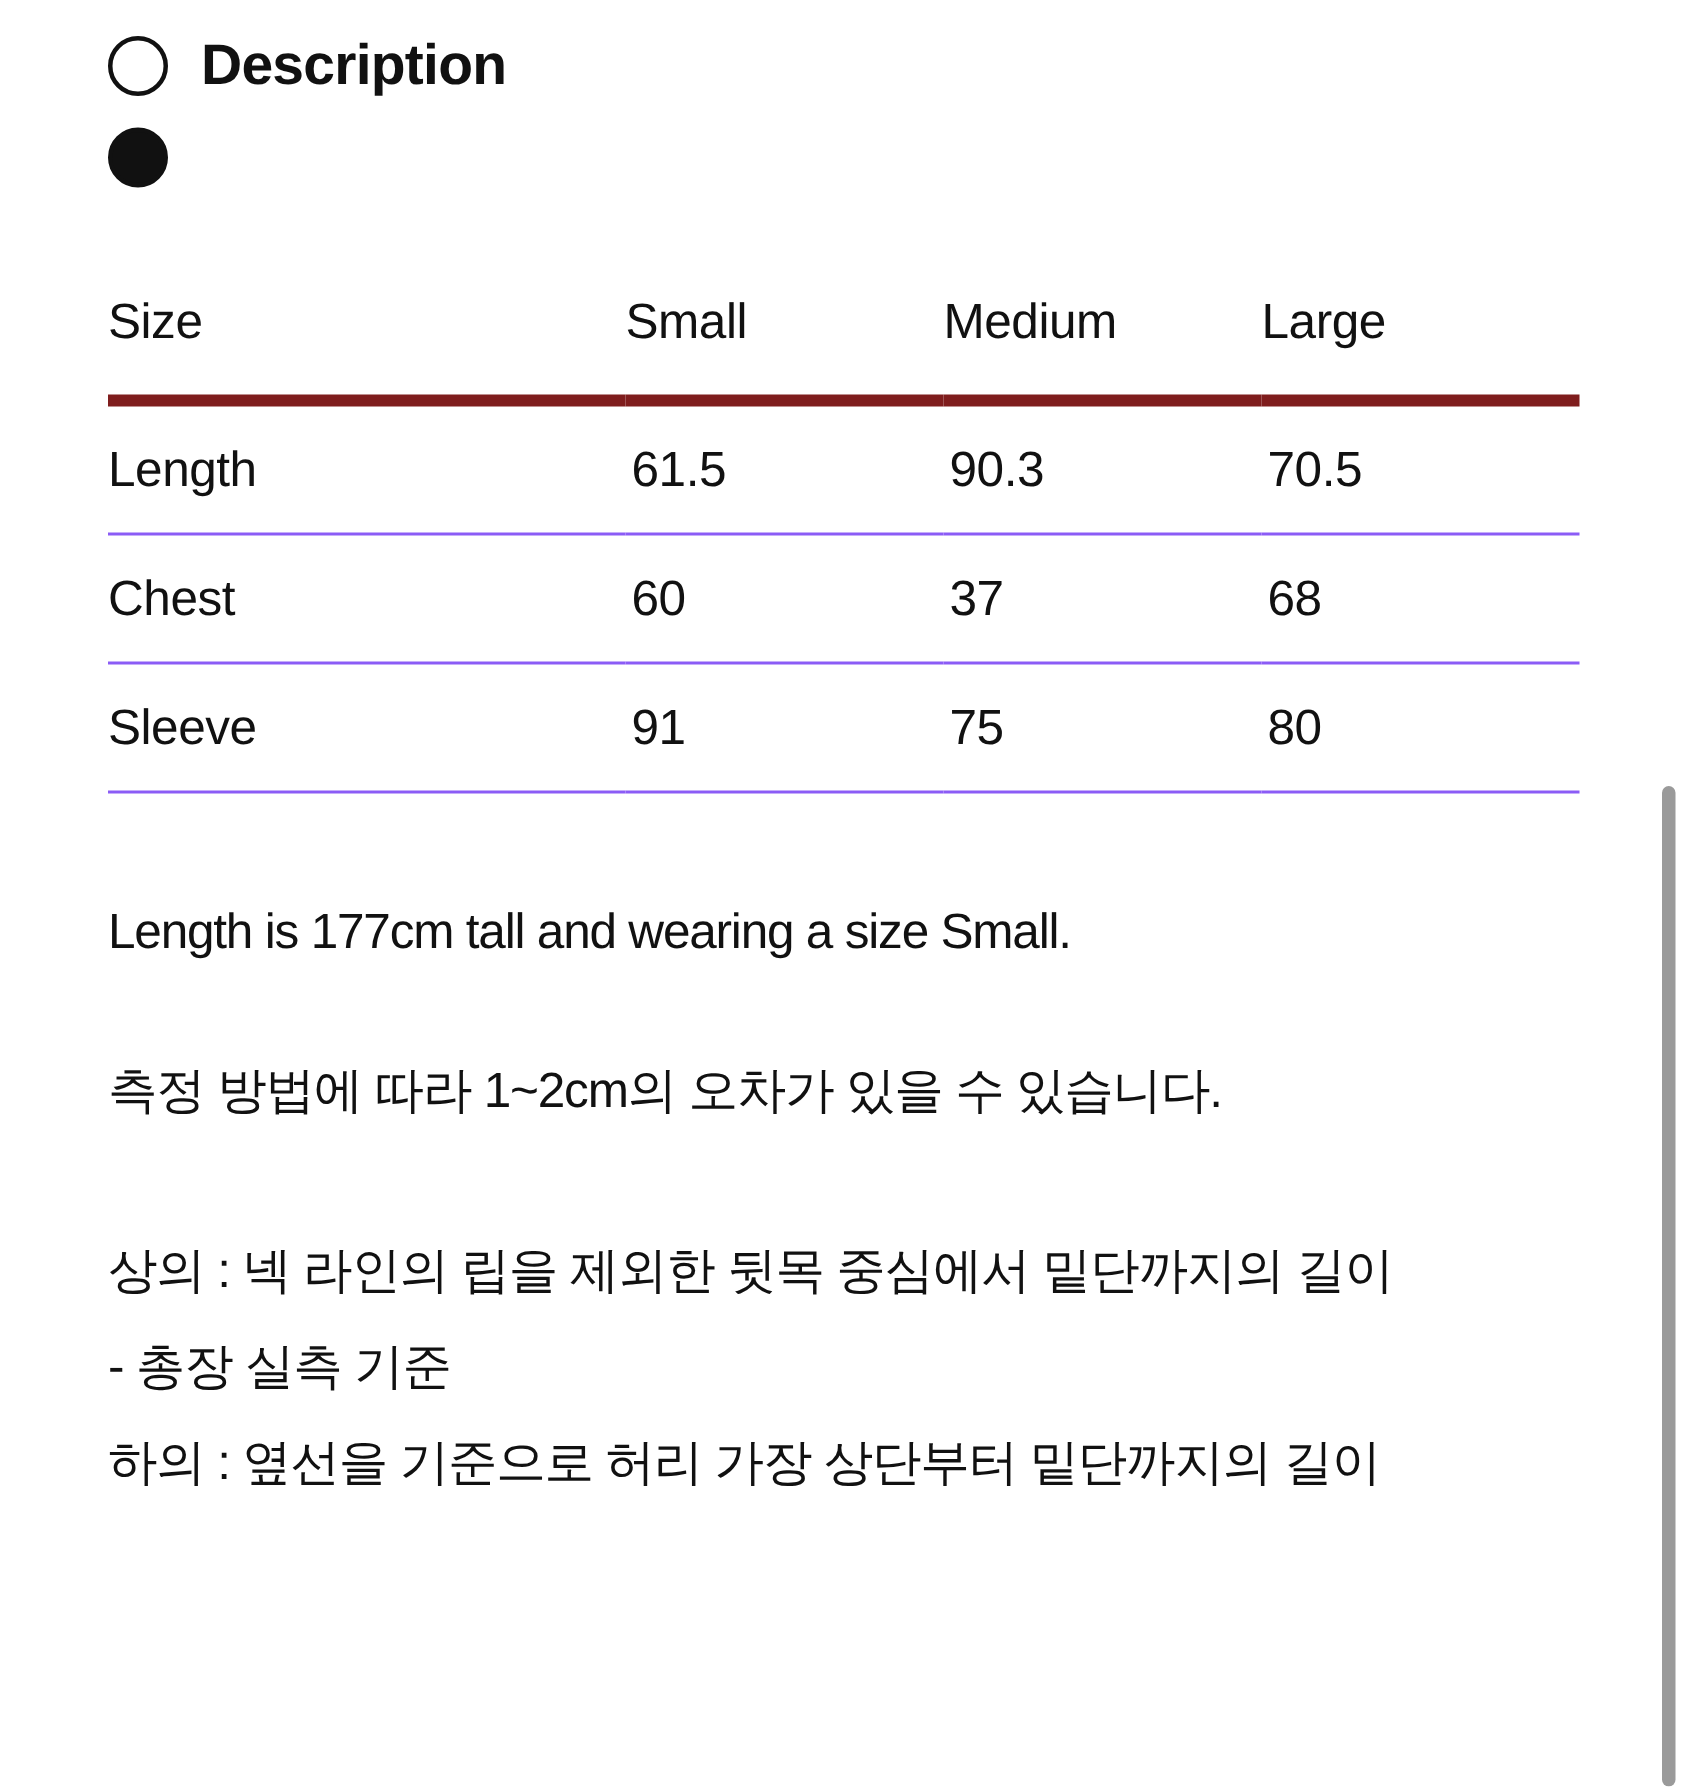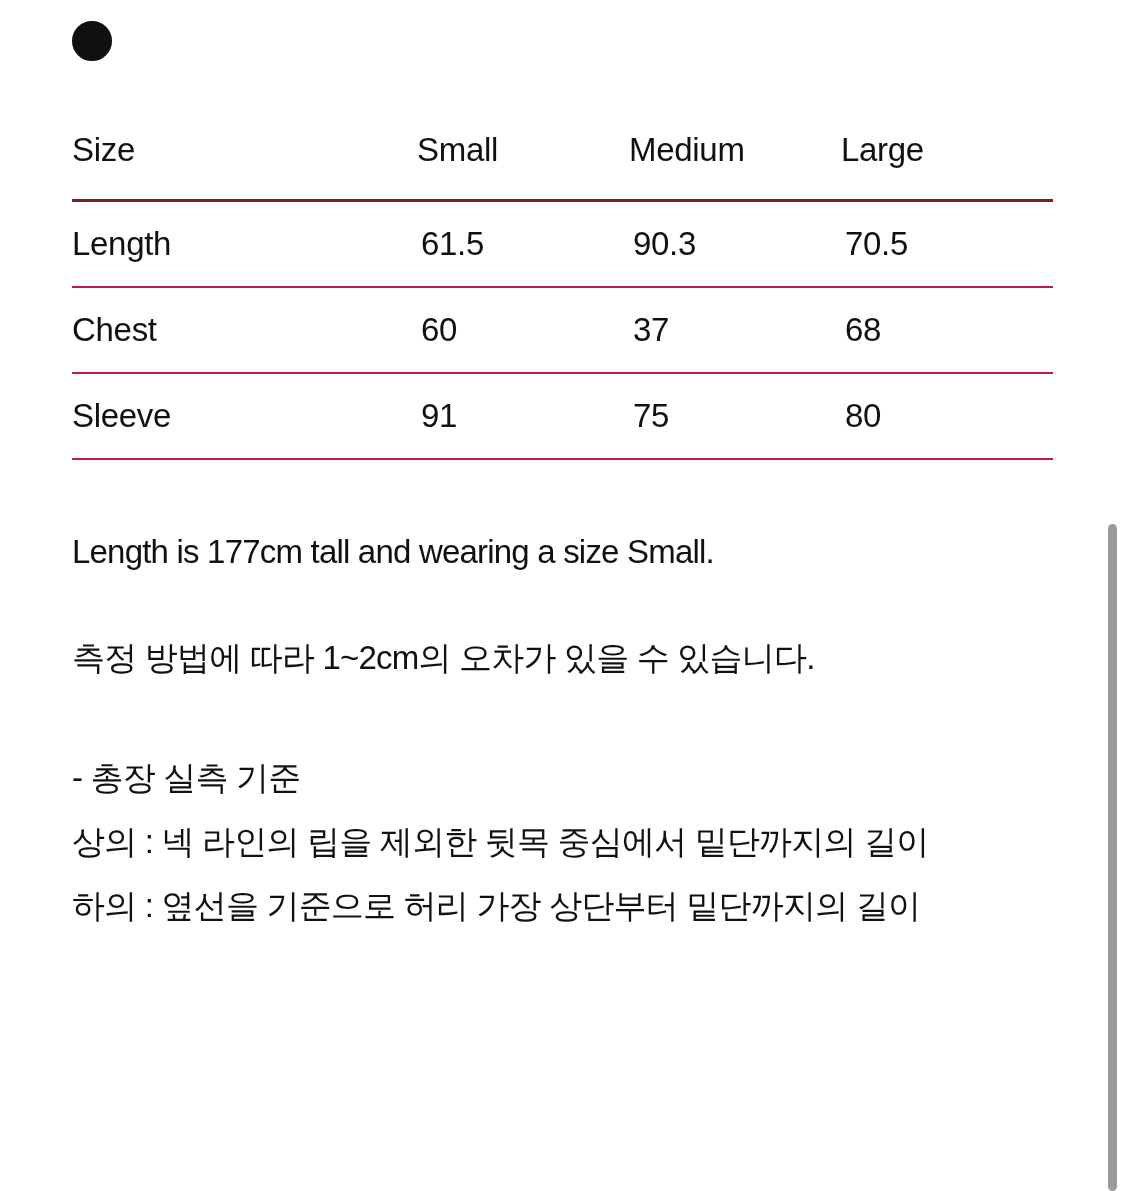--- a/index.html
+++ b/index.html
@@ -76,24 +76,24 @@
   .size-table col.c-label { width: 345px; }
   .size-table col.c-s { width: 212px; }
   .size-table col.c-m { width: 212px; }
   .size-table col.c-l { width: 212px; }
 
   .size-table thead th {
     height: 70px;
     padding-bottom: 14px;
   }
   .size-table thead tr {
-    border-bottom: 3px solid #7f1d1d;
+    border-bottom: 8px solid #7f1d1d;
   }
   .size-table tbody tr {
-    border-bottom: 2px solid #be185d;
+    border-bottom: 2px solid #8b5cf6;
   }
   .size-table tbody td.val {
     padding-left: 4px;
   }
 
   
   .notes {
     margin-top: 60px;
   }
   .note-line {
@@ -120,20 +120,24 @@
     height: 667px;
     border-radius: 5px;
     background: #9a9a9a;
   }
 </style>
 </head>
 <body>
 
 <div class="page">
 
+  <div class="toggle-row first">
+    <span class="bullet hollow"></span>
+    <span class="toggle-label">Description</span>
+  </div>
 
   <div class="toggle-row second">
     <span class="bullet solid"></span>
   </div>
 
   <table class="size-table">
     <colgroup>
       <col class="c-label">
         <col class="c-s">
         <col class="c-m">
@@ -167,22 +171,22 @@
         <td class="val">80</td>
       </tr>
     </tbody>
   </table>
 
   <div class="notes">
     <div class="note-line">Length is 177cm tall and wearing a size Small.</div>
     <div class="note-gap"></div>
     <div class="note-line">측정 방법에 따라 1~2cm의 오차가 있을 수 있습니다.</div>
     <div class="note-gap big"></div>
+    <div class="note-line">상의 : 넥 라인의 립을 제외한 뒷목 중심에서 밑단까지의 길이</div>
     <div class="note-line">- 총장 실측 기준</div>
-    <div class="note-line">상의 : 넥 라인의 립을 제외한 뒷목 중심에서 밑단까지의 길이</div>
     <div class="note-line">하의 : 옆선을 기준으로 허리 가장 상단부터 밑단까지의 길이</div>
   </div>
 
   <div class="scrollbar-track">
     <div class="scrollbar-thumb"></div>
   </div>
 
 </div>
 
 </body></html>

